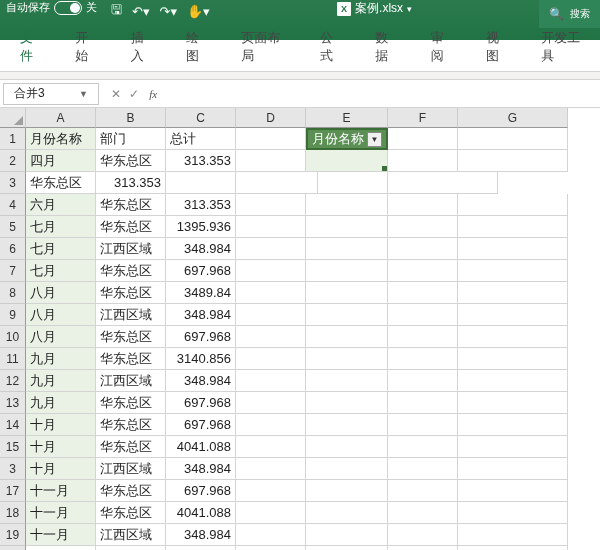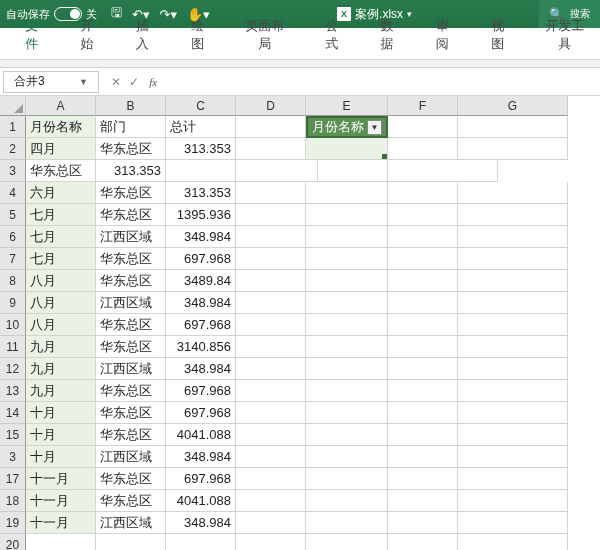--- a/index.html
+++ b/index.html
@@ -1,27 +1,27 @@
 <!DOCTYPE html>
 <html><head>
 <meta charset="utf-8">
 <style>
   * { box-sizing: border-box; margin: 0; padding: 0; font-family: "Microsoft YaHei", "Segoe UI", sans-serif; }
   body { width: 600px; height: 550px; overflow: hidden; background: #fff; font-size: 12px; color: #222; }
-  .titlebar { height: 28px; background: linear-gradient(#2a7a4d,#217346); display: flex; align-items: center; color: #fff; }
+  .titlebar { height: 40px; background: linear-gradient(#2a7a4d,#217346); display: flex; align-items: flex-start; color: #fff; }
   .autosave { display: flex; align-items: center; gap: 4px; padding: 0 6px; font-size: 11px; }
   .toggle { width: 28px; height: 14px; border: 1px solid #fff; border-radius: 7px; position: relative; }
   .toggle::after { content: ""; position: absolute; right: 1px; top: 1px; width: 10px; height: 10px; border-radius: 50%; background: #fff; }
   .qat { display: flex; gap: 10px; margin-left: 8px; align-items: center; }
   .qat span { font-size: 13px; opacity: 0.95; cursor: pointer; }
   .titlecenter { flex: 1; text-align: center; display: flex; align-items: center; justify-content: center; gap: 4px; font-size: 12px; }
   .xlicon { width: 14px; height: 14px; background: #fff; color: #217346; display: flex; align-items: center; justify-content: center; font-weight: bold; font-size: 9px; border-radius: 1px; }
   .searchbox { background: #2f8557; height: 28px; display: flex; align-items: center; padding: 0 10px; gap: 6px; }
   .searchbox span.lbl { font-size: 10px; }
-  .ribbon-tabs { height: 32px; background: #fff; display: flex; align-items: flex-end; border-bottom: 1px solid #d4d4d4; padding-left: 8px; gap: 8px; text-align: center; }
+  .ribbon-tabs { height: 32px; background: #fff; display: flex; align-items: flex-end; border-bottom: 1px solid #d4d4d4; padding-left: 8px; gap: 8px; }
   .ribbon-tabs .tab { padding: 7px 12px 6px; font-size: 13px; cursor: pointer; color: #444; }
   .ribbon-tabs .tab.file { color: #217346; }
   .spacer-ribbon { height: 8px; background: #f3f2f1; border-bottom: 1px solid #d4d4d4; }
   .namebar { height: 28px; display: flex; align-items: center; border-bottom: 1px solid #d4d4d4; background: #fff; }
   .namebox { width: 96px; height: 22px; margin-left: 3px; border: 1px solid #c8c8c8; display: flex; align-items: center; padding: 0 10px; font-size: 12px; justify-content: space-between; }
   .namebox .dd { font-size: 9px; color: #666; }
   .fxbtns { display: flex; gap: 8px; margin-left: 12px; color: #888; }
   .fxbtns span { cursor: pointer; }
   .fxlabel { margin-left: 10px; font-style: italic; font-family: "Times New Roman", serif; font-size: 11px; color: #555; }
   .grid { position: relative; }

